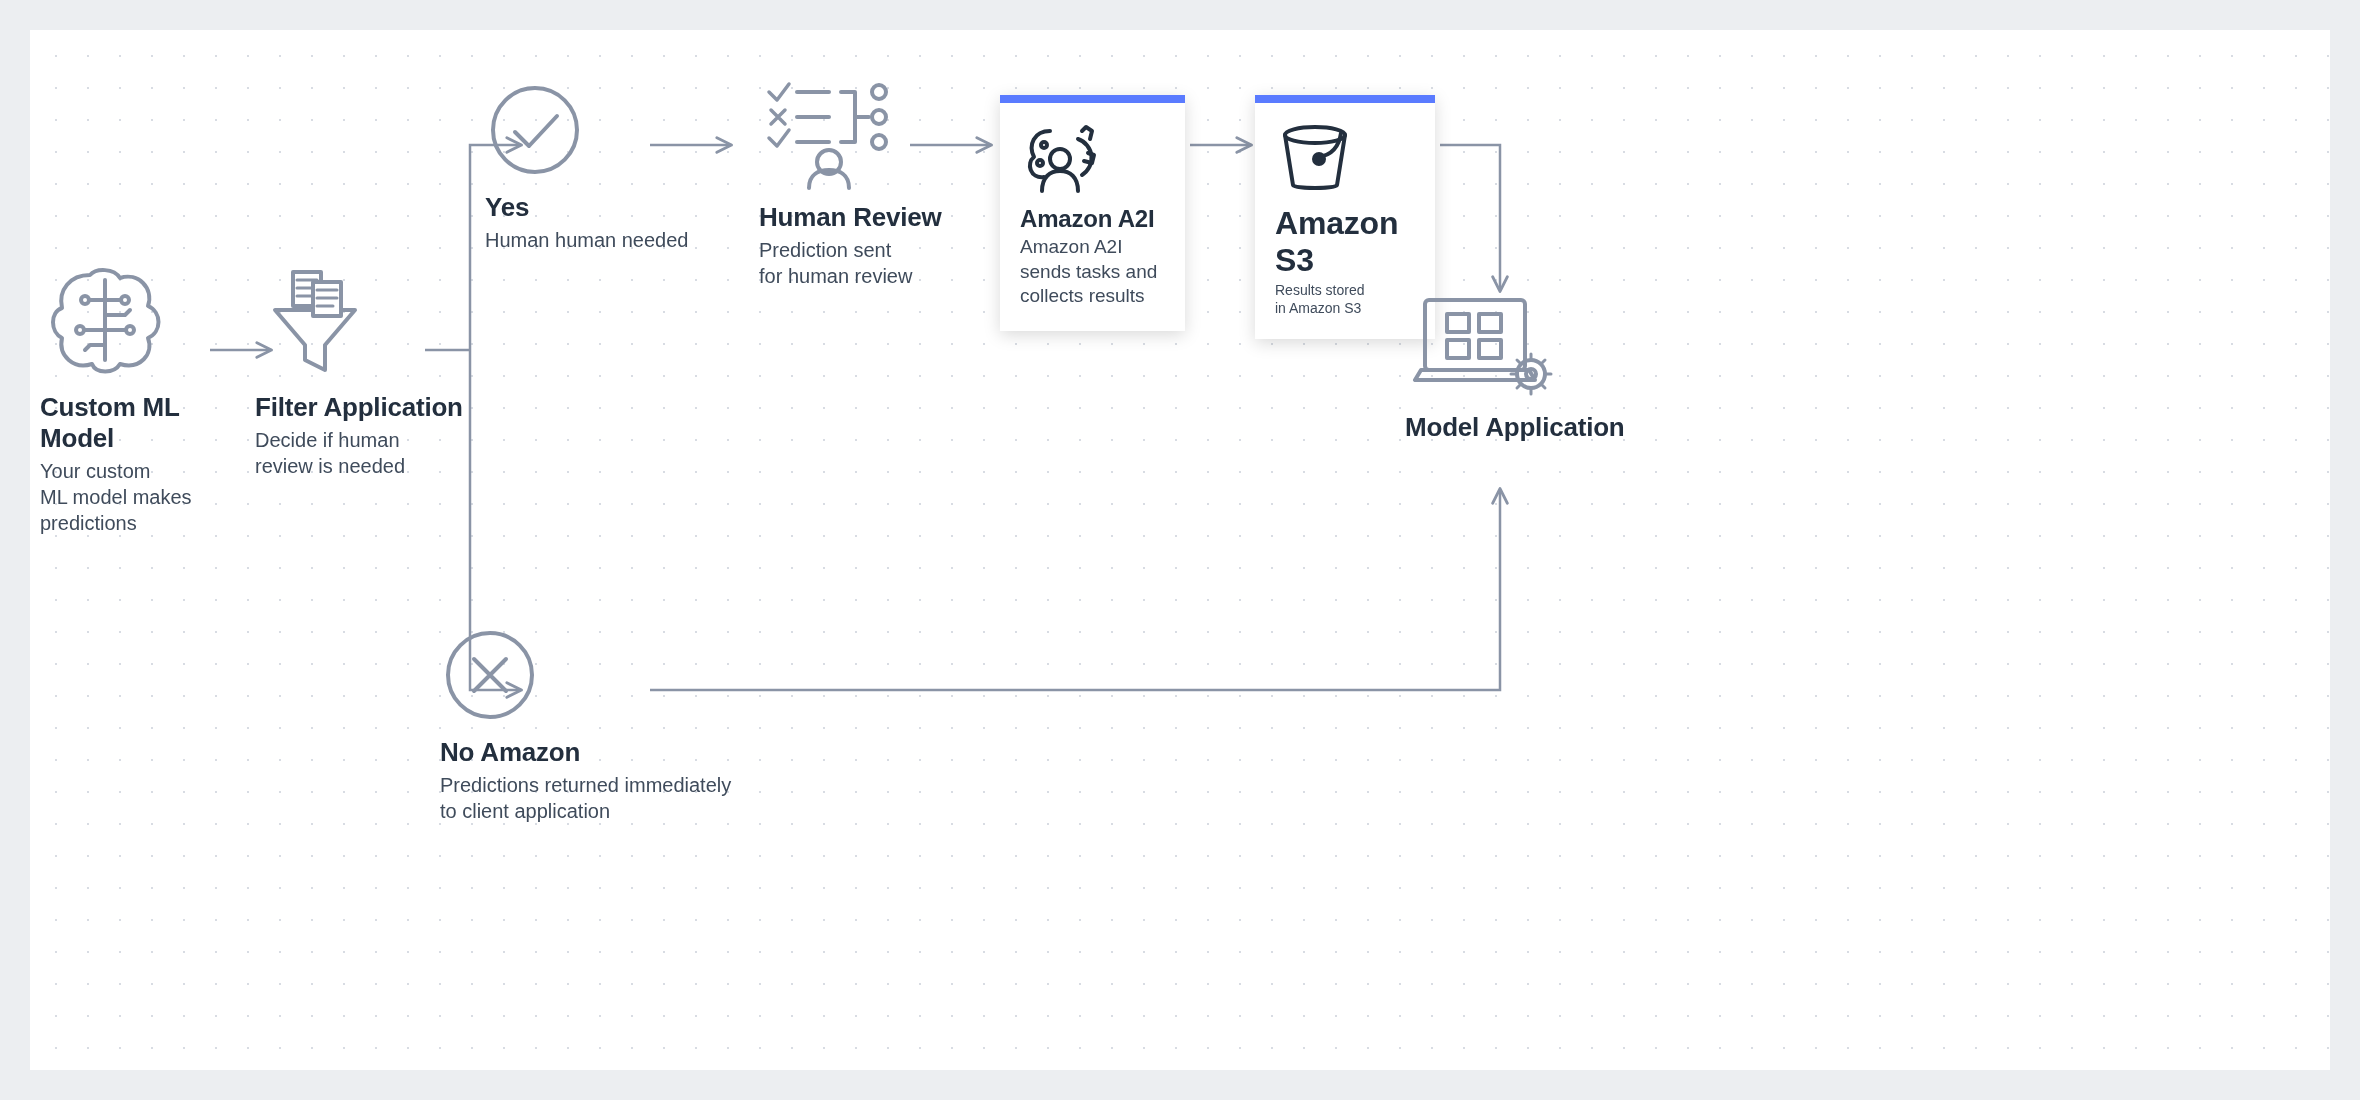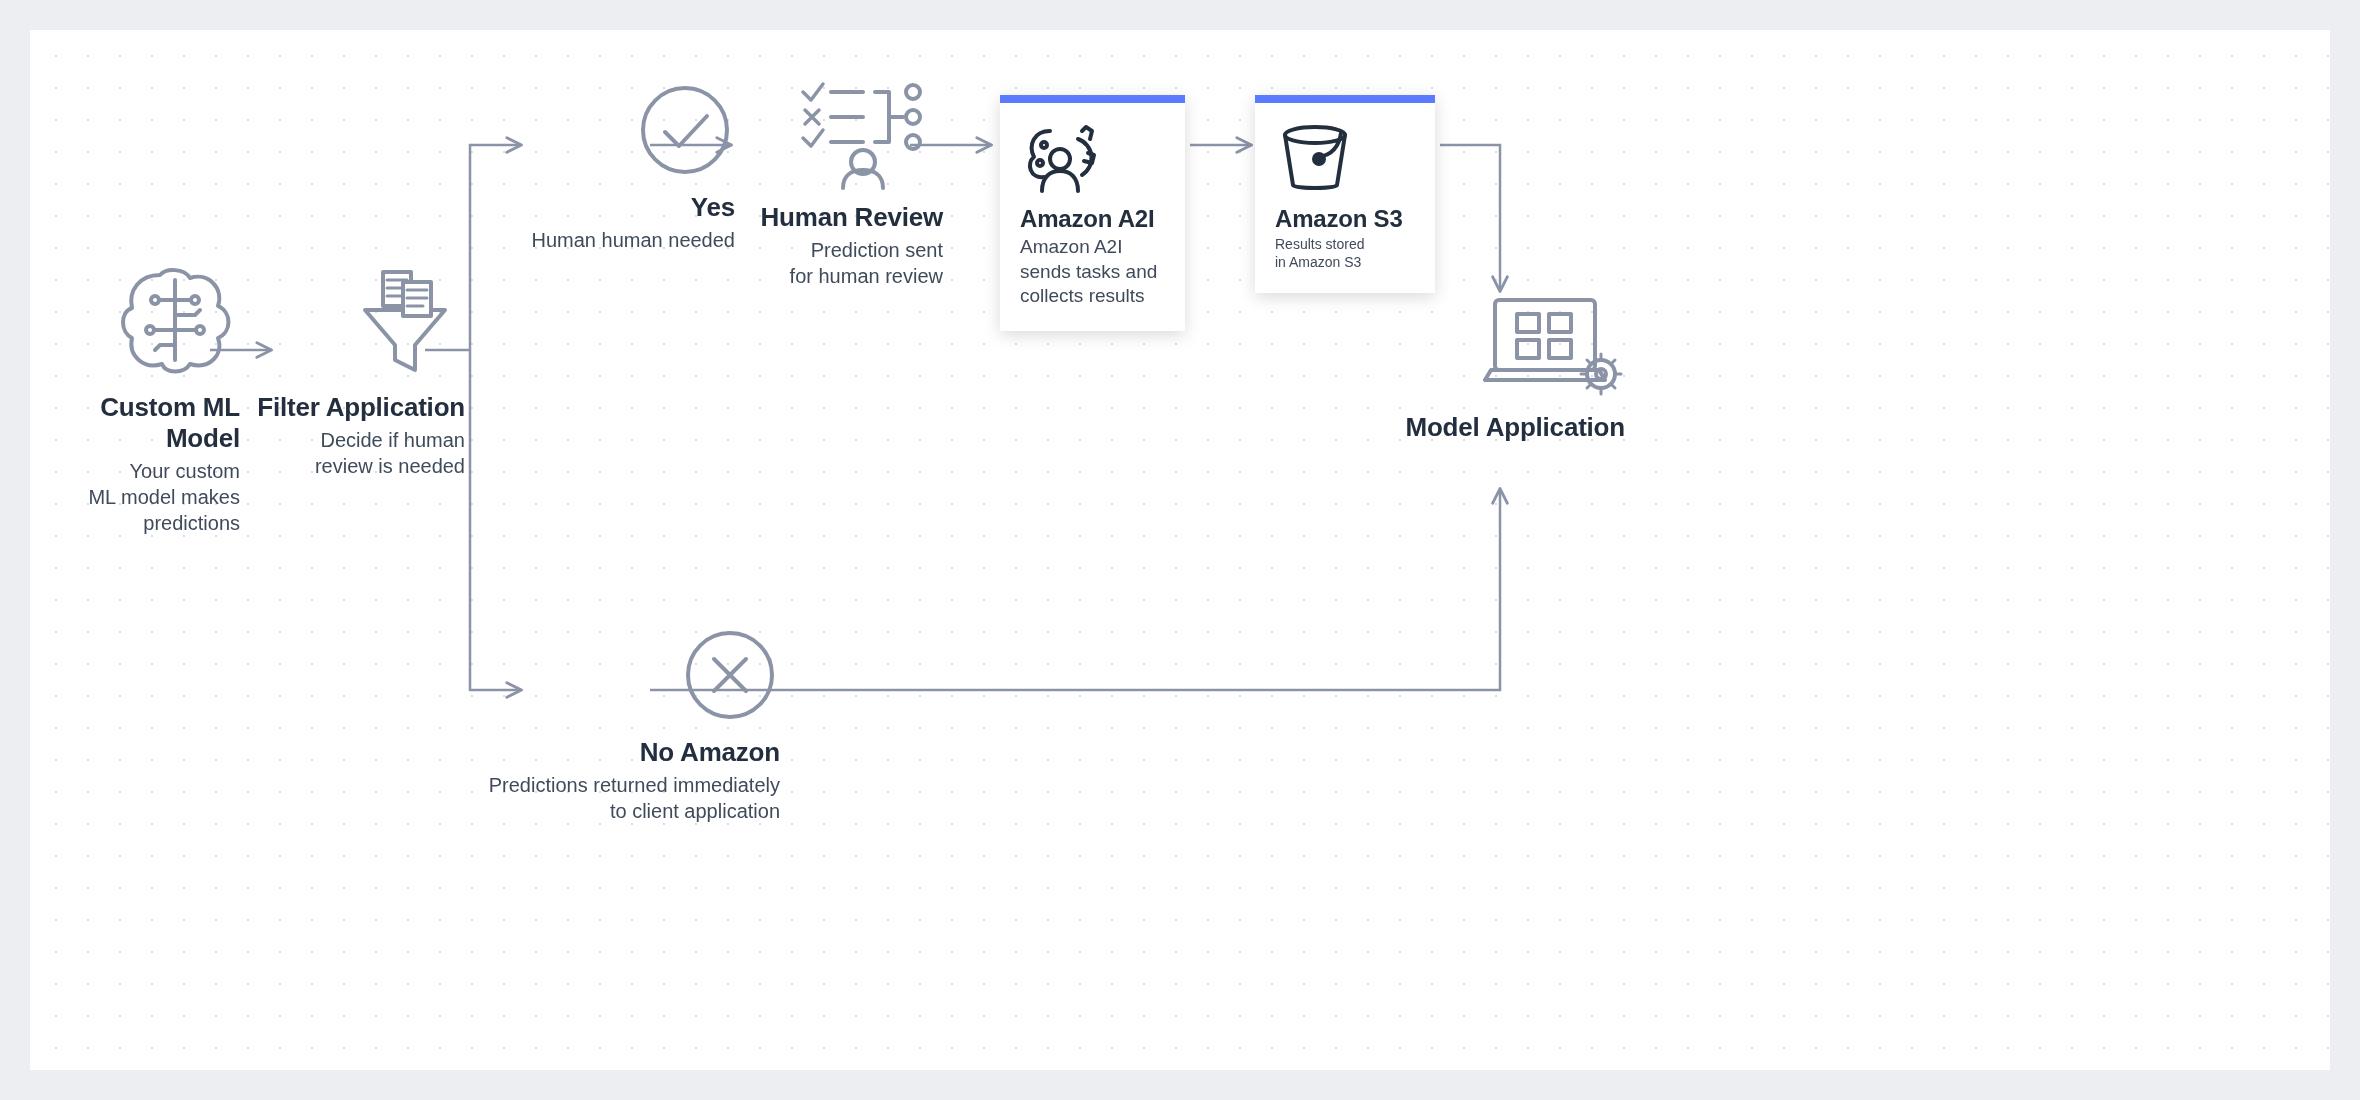--- a/index.html
+++ b/index.html
@@ -16,21 +16,21 @@
   .canvas {
     position: absolute;
     left: 30px; right: 30px; top: 30px; bottom: 30px;
     background: #fff;
     background-image: radial-gradient(circle, #d8dce3 1.5px, transparent 1.5px);
     background-size: 32px 32px;
     background-position: 10px 10px;
   }
   .node {
     position: absolute;
-    text-align: right;
+    text-align: left;
   }
   .node .icon { margin: 0 auto; }
   .node .title {
     font-weight: 700;
     font-size: 26px;
     color: #232f3e;
     margin-top: 8px;
     letter-spacing: -0.2px;
   }
   .node .desc {
@@ -133,21 +133,21 @@
         <g fill="none" stroke="#8a94a6" stroke-width="4" stroke-linecap="round" stroke-linejoin="round">
           <circle cx="50" cy="50" r="42"></circle>
           <path d="M30 52 L44 66 L72 36"></path>
         </g>
       </svg>
     </div>
     <div class="title">Yes</div>
     <div class="desc">Human human needed</div>
   </div>
 
-  <div class="node" style="left:693px; top:40px; width:220px;">
+  <div class="node" style="left:729px; top:40px; width:220px;">
     <div class="icon">
       <svg width="150" height="120" viewBox="0 0 150 120">
         <g fill="none" stroke="#8a94a6" stroke-width="4" stroke-linecap="round" stroke-linejoin="round">
 
           <path d="M10 22 L18 30 L30 14" stroke-width="3.5"></path>
           <line x1="38" y1="22" x2="70" y2="22"></line>
           <path d="M12 40 L26 54 M26 40 L12 54" stroke-width="3.5"></path>
           <line x1="38" y1="47" x2="70" y2="47"></line>
           <path d="M10 68 L18 76 L30 60" stroke-width="3.5"></path>
           <line x1="38" y1="72" x2="70" y2="72"></line>
@@ -192,21 +192,21 @@
     <div class="icon">
       <svg width="80" height="74" viewBox="0 0 80 74">
         <g fill="none" stroke="#232f3e" stroke-width="4" stroke-linecap="round" stroke-linejoin="round">
           <ellipse cx="40" cy="14" rx="30" ry="8"></ellipse>
           <path d="M10 14 L18 64 C18 68 62 68 62 64 L70 14"></path>
           <path d="M44 36 C56 34 64 26 66 12"></path>
           <circle cx="44" cy="38" r="5" fill="#232f3e"></circle>
         </g>
       </svg>
     </div>
-    <div class="title" style="font-size:24px;">Amazon S3</div>
+    <div class="title" style="font-size:32px;">Amazon S3</div>
     <div class="desc" style="font-size:14px;">Results stored<br>in Amazon S3</div>
   </div>
 
   <div class="node" style="left:1375px; top:260px; width:220px;">
     <div class="icon">
       <svg width="150" height="110" viewBox="0 0 150 110">
         <g fill="none" stroke="#8a94a6" stroke-width="4" stroke-linecap="round" stroke-linejoin="round">
           <rect x="20" y="10" width="100" height="70" rx="4"></rect>
           <path d="M10 90 L130 90 L124 80 L16 80 Z"></path>
           <rect x="42" y="24" width="22" height="18"></rect>

